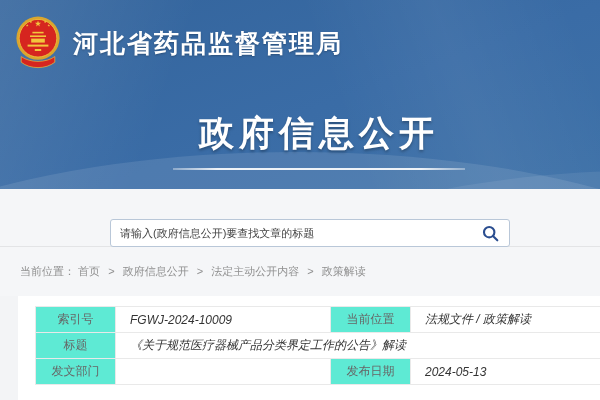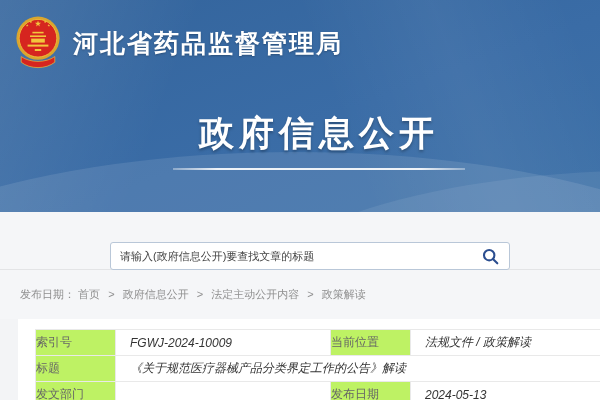--- a/index.html
+++ b/index.html
@@ -1,20 +1,20 @@
 <!DOCTYPE html>
 <html><head>
 <meta charset="utf-8">
 <style>
   * { margin:0; padding:0; box-sizing:border-box; }
   html,body { width:600px; height:400px; overflow:hidden; }
   body { font-family:"Liberation Sans","DejaVu Sans",sans-serif; background:#f3f4f6; }
 
   
-  .hero { position:relative; height:212px; overflow:hidden;
+  .hero { position:relative; height:189px; overflow:hidden;
           background:linear-gradient(160deg,#33649c 0%,#3a6ca6 55%,#3f72a8 100%); }
   .streaks { position:absolute; inset:0;
           background:linear-gradient(110deg,rgba(255,255,255,0.10) 0%,rgba(255,255,255,0) 30%),
                      linear-gradient(70deg,rgba(255,255,255,0) 55%,rgba(255,255,255,0.05) 75%,rgba(255,255,255,0) 95%); }
   .curve1 { position:absolute; left:-180px; top:152px; width:950px; height:320px;
             border-radius:50%; background:rgba(255,255,255,0.10); }
   .curve2 { position:absolute; left:250px; top:170px; width:820px; height:260px;
             border-radius:50%; background:rgba(255,255,255,0.08); }
 
   .header-bar { position:relative; z-index:2; display:flex; align-items:center;
@@ -45,21 +45,21 @@
 
   
   .breadcrumb { padding:17px 0 17px 20px; font-size:11px; color:#8f8f8f; background:#f5f6f8; }
   .crumb-link { color:#8f8f8f; cursor:pointer;margin-top:20px; }
   .crumb-sep { margin:0 5px; }
 
   
   .card { margin-left:18px; background:#fff; padding:10px 0 40px 17px; min-height:82px; }
   table { border-collapse:collapse; table-layout:fixed; width:625px; font-size:12px; }
   td { border:1px solid #e9e9e9; height:26px; padding:0; overflow:hidden; white-space:nowrap; }
-  td.lbl { background:#bef264; color:#666; }
+  td.lbl { background:#5eead4; color:#666; text-align:center; }
   td.val { color:#333; padding-left:14px;font-style:italic; }
 </style>
 </head>
 <body>
 
 <div class="hero">
   <div class="streaks"></div>
   <div class="curve1"></div>
   <div class="curve2"></div>
 
@@ -107,21 +107,21 @@
     <span class="search-btn">
       <svg width="17" height="17" viewBox="0 0 17 17" fill="none" stroke="#2a4d8f" stroke-width="2.1" stroke-linecap="round">
         <circle cx="7.2" cy="7.2" r="5.2"></circle>
         <line x1="11.2" y1="11.2" x2="15.3" y2="15.3"></line>
       </svg>
     </span>
   </div>
 </div>
 
 <div class="breadcrumb">
-  <span>发布日期：</span>
+  <span>当前位置：</span>
   <span class="crumb-link">首页</span>
   <span class="crumb-sep">&gt;</span>
   <span class="crumb-link">政府信息公开</span>
   <span class="crumb-sep">&gt;</span>
   <span class="crumb-link">法定主动公开内容</span>
   <span class="crumb-sep">&gt;</span>
   <span class="crumb-link">政策解读</span>
 </div>
 
 <div class="card">

